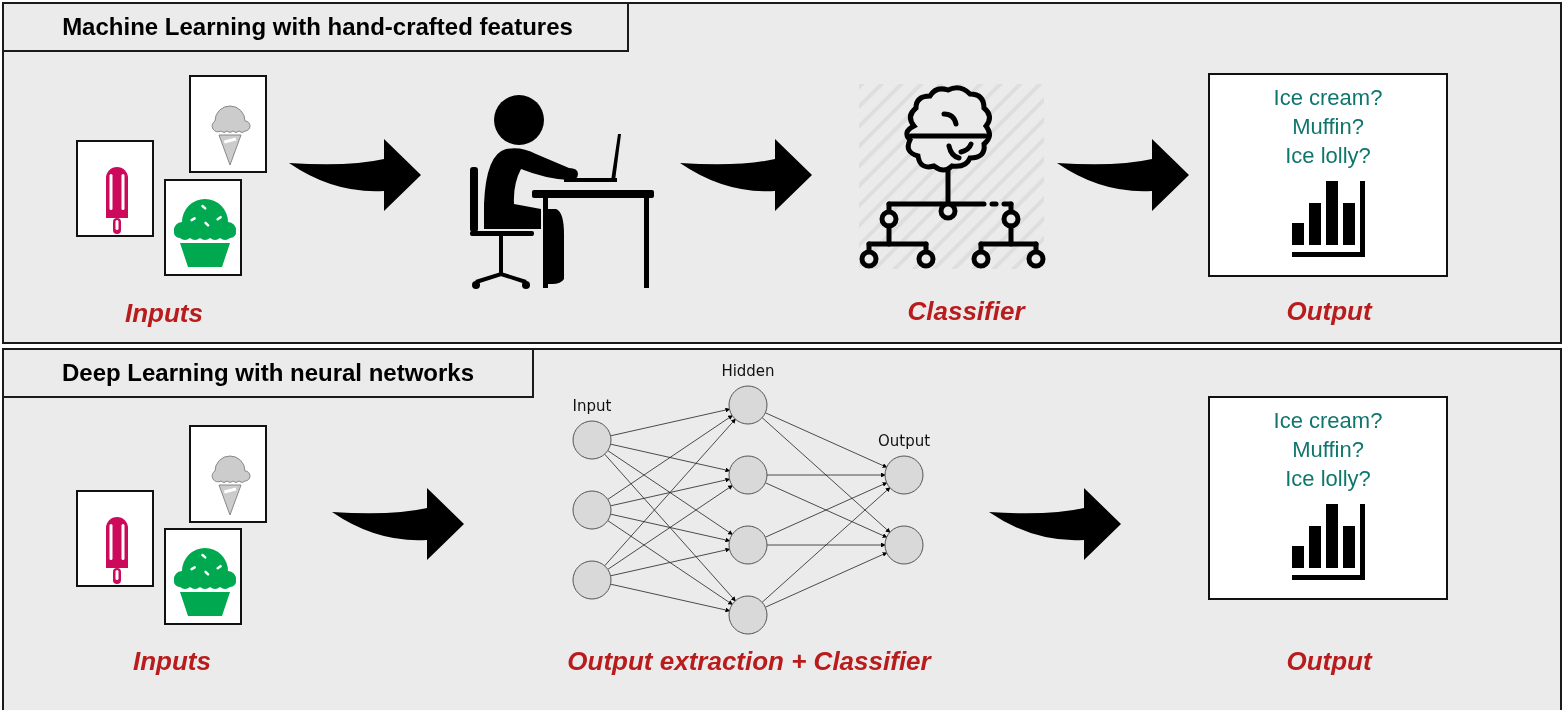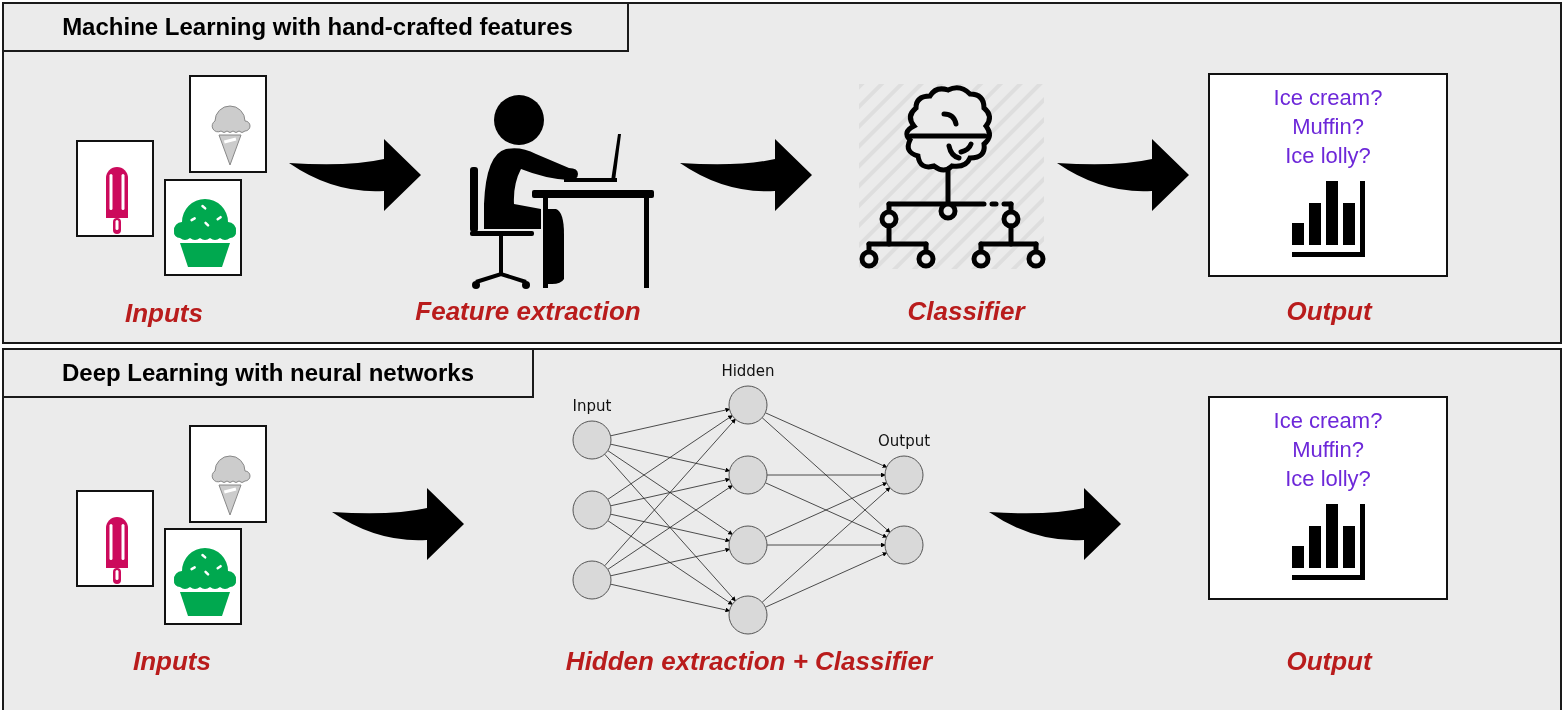--- a/index.html
+++ b/index.html
@@ -6,21 +6,21 @@
   body { width:1566px; height:710px; position:relative; overflow:hidden; font-family:"Liberation Sans", sans-serif; }
   .panel { position:absolute; left:2px; width:1560px; background:#ebebeb; border:2px solid #1a1a1a; box-sizing:border-box; }
   #panel-ml { top:2px; height:342px; }
   #panel-dl { top:348px; height:437px; }
   .panel-title { position:absolute; left:0; top:0; background:#ebebeb; border-right:2px solid #1a1a1a; border-bottom:2px solid #1a1a1a; box-sizing:border-box; font-weight:bold; font-size:24px; color:#000; display:flex; align-items:center; justify-content:center; }
   #panel-ml .panel-title { width:625px; height:48px; padding-left:4px; }
   #panel-dl .panel-title { width:530px; height:48px; }
   .caption { position:absolute; font-weight:bold; font-style:italic; font-size:26px; color:#b91c1c; text-align:center; white-space:nowrap; transform:translateX(-50%); }
   .card { position:absolute; background:#fff; border:2px solid #111; box-sizing:border-box; }
   .out-box { position:absolute; background:#fff; border:2px solid #111; box-sizing:border-box; width:240px; height:204px; }
-  .out-text { position:absolute; left:0; width:100%; text-align:center; font-size:22px; color:#6d28d9; line-height:29px; }
+  .out-text { position:absolute; left:0; width:100%; text-align:center; font-size:22px; color:#0f766e; line-height:29px; }
   svg { position:absolute; overflow:visible; }
   .nn-label { font-family:"DejaVu Sans", sans-serif; font-size:15px; fill:#111; }
 </style>
 </head>
 <body>
 
 <div class="panel" id="panel-ml">
   <div class="panel-title">Machine Learning with hand-crafted features</div>
 
   <div class="card" style="left:72px;top:136px;width:78px;height:97px;">
@@ -64,21 +64,20 @@
     <rect x="77" y="104" width="5" height="90" fill="#000"></rect>
     <rect x="178" y="104" width="5" height="90" fill="#000"></rect>
     <path d="M82 115 L90 115 Q98 118 98 140 L98 185 Q95 190 86 190 L82 190 Z" fill="#000"></path>
     <rect x="4" y="73" width="8" height="65" rx="3" fill="#000"></rect>
     <rect x="4" y="137" width="64" height="5" rx="2" fill="#000"></rect>
     <rect x="33" y="142" width="4" height="40" fill="#000"></rect>
     <path d="M10 188 L35 180 L60 188" stroke="#000" stroke-width="4" fill="none"></path>
     <circle cx="10" cy="191" r="4" fill="#000"></circle>
       <circle cx="60" cy="191" r="4" fill="#000"></circle>
   </svg>
-  <div class="caption" style="left:524px;top:292px;">Feature extraction</div>
 
   <svg style="left:676px;top:135px;" width="135" height="75">
     <path d="M0 24 Q60 28 95 20 L95 0 L132 36 L95 72 L95 52 Q45 55 0 24 Z" fill="#000"></path>
   </svg>
 
   <svg style="left:855px;top:80px;" width="185" height="185">
     <defs>
       <pattern id="hatch" width="14" height="14" patternUnits="userSpaceOnUse" patternTransform="rotate(45)">
         <rect width="14" height="14" fill="#ebebeb"></rect>
         <rect width="4" height="14" fill="#dedede"></rect>
@@ -209,21 +208,21 @@
         <circle cx="189" cy="255" r="19" fill="#d9d9d9" stroke="#555" stroke-width="1"></circle>
         <circle cx="345" cy="115" r="19" fill="#d9d9d9" stroke="#555" stroke-width="1"></circle>
         <circle cx="345" cy="185" r="19" fill="#d9d9d9" stroke="#555" stroke-width="1"></circle>
       </g>
     <g id="nn-labels">
         <text x="33" y="51" text-anchor="middle" class="nn-label">Input</text>
         <text x="189" y="16" text-anchor="middle" class="nn-label">Hidden</text>
         <text x="345" y="86" text-anchor="middle" class="nn-label">Output</text>
       </g>
   </svg>
-  <div class="caption" style="left:745px;top:296px;">Hidden extraction + Classifier</div>
+  <div class="caption" style="left:745px;top:296px;">Output extraction + Classifier</div>
 
   <svg style="left:985px;top:138px;" width="135" height="75">
     <path d="M0 24 Q60 28 95 20 L95 0 L132 36 L95 72 L95 52 Q45 55 0 24 Z" fill="#000"></path>
   </svg>
 
   <div class="out-box" style="left:1204px;top:46px;">
     <div class="out-text" style="top:8px;">Ice cream?</div>
     <div class="out-text" style="top:37px;">Muffin?</div>
     <div class="out-text" style="top:66px;">Ice lolly?</div>
     <svg style="left:80px;top:104px;" width="80" height="80">

